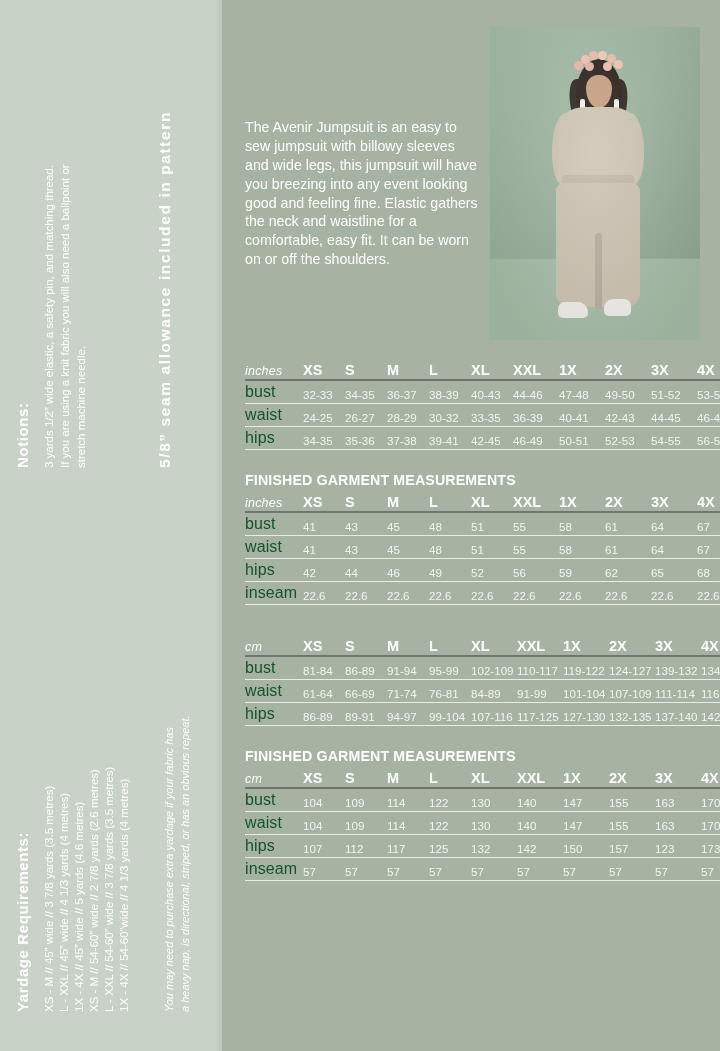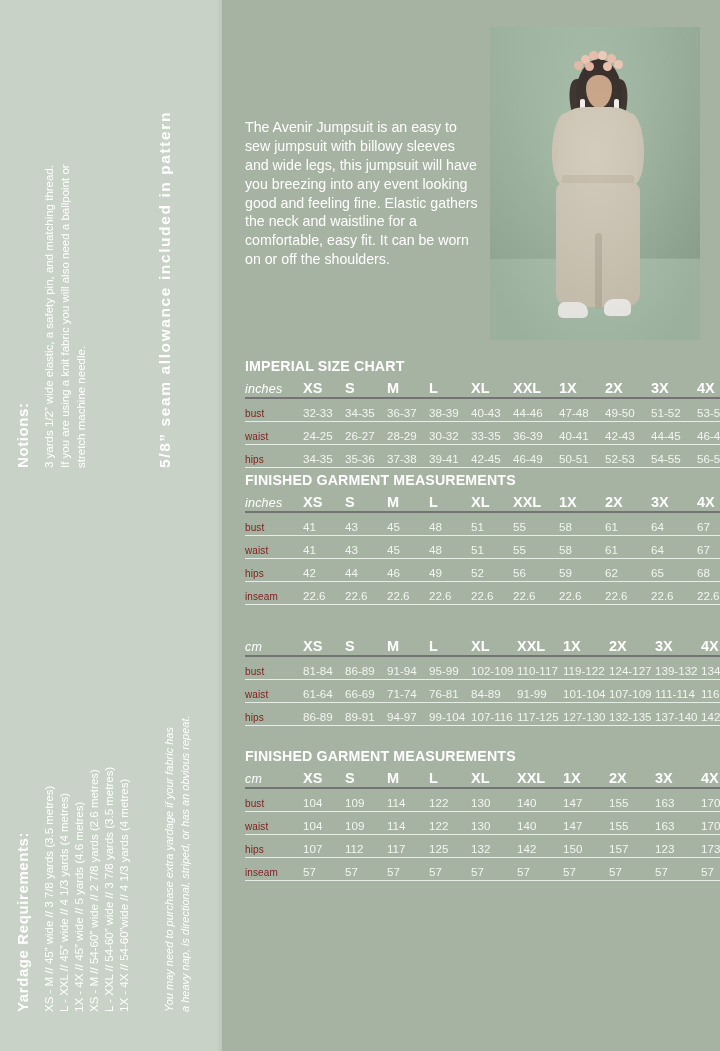--- a/index.html
+++ b/index.html
@@ -114,21 +114,21 @@
     border-bottom:2px solid #737373;padding-bottom:1px;
   }
   table.sz tr.hdr th.unit{
     font-size:12.5px;font-style:italic;font-weight:400;letter-spacing:.2px;
   }
   table.sz tbody tr td{
     font-size:11.6px;height:20px;vertical-align:bottom;
     border-bottom:1px solid #e7ece6;padding-bottom:2px;color:#f2f5f1;
   }
   table.sz tbody tr td.rowlabel{
-    font-size:10px;color:#7f1d1d;letter-spacing:.1px;
+    font-size:16px;color:#14532d;letter-spacing:.1px;
   }
   col.c-label{width:58px;}
   col.c-sz{width:42px;}
   col.c-szw{width:46px;}
 </style>
 </head>
 <body>
 
 <div class="page">
 
@@ -186,21 +186,20 @@
     <div class="m-pants"></div>
     <div class="m-crotch"></div>
     <div class="m-shoe-l"></div>
     <div class="m-shoe-r"></div>
     <div class="vignette"></div>
   </div>
 
   <div class="desc">The Avenir Jumpsuit is an easy to sew jumpsuit with billowy sleeves and wide legs, this jumpsuit will have you breezing into any event looking good and feeling fine. Elastic gathers the neck and waistline for a comfortable, easy fit. It can be worn on or off the shoulders.</div>
 
   <div class="chart" style="top:358px;">
-    <div class="chart-title">IMPERIAL SIZE CHART</div>
     <table class="sz">
       <colgroup>
           <col class="c-label">
           <col class="c-sz">
           <col class="c-sz">
           <col class="c-sz">
           <col class="c-sz">
           <col class="c-sz">
           <col class="c-szw">
           <col class="c-szw">

